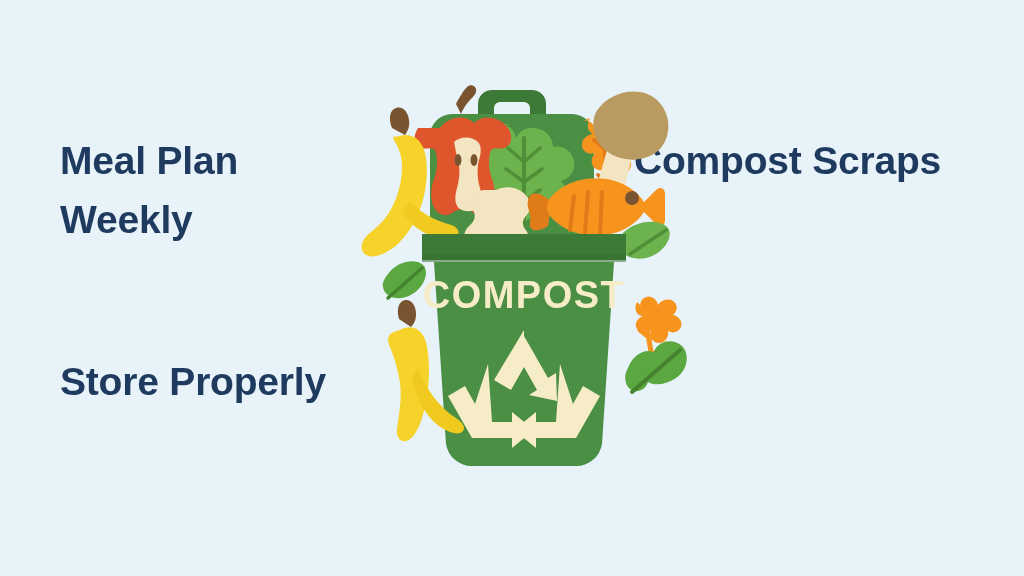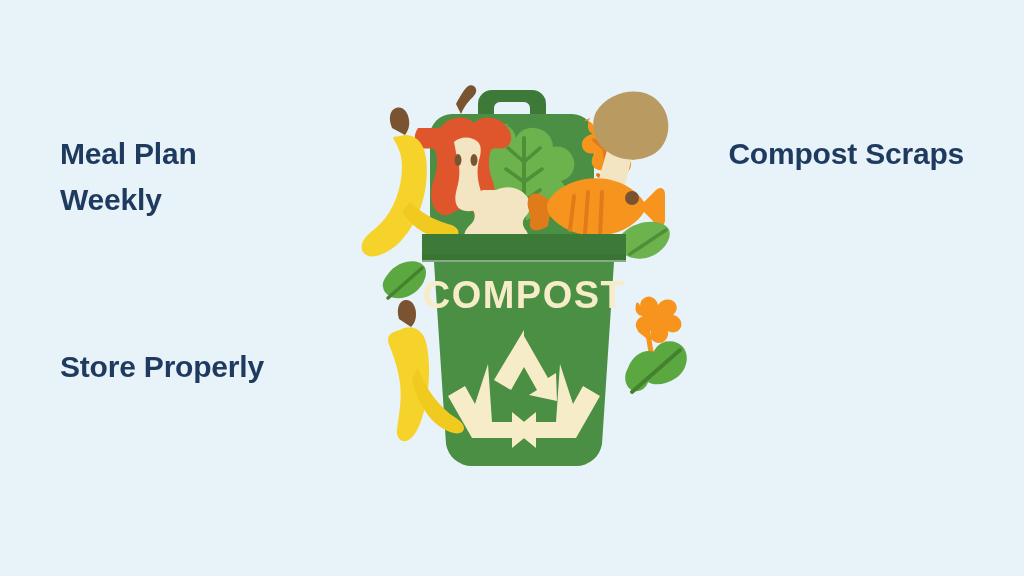--- a/index.html
+++ b/index.html
@@ -18,36 +18,35 @@
   #stage {
     position: relative;
     width: 1024px;
     height: 576px;
     background: #e8f2f9;
   }
 
   .tip {
     position: absolute;
     font-weight: bold;
-    font-size: 30px;
+    font-size: 39px;
     line-height: 1.52;
     color: #1e3a5f;
     letter-spacing: -0.2px;
     white-space: pre-line;
   }
 
   .tip-left {
     text-align: left;
   }
   .tip-right {
-    text-align: right;
   }
 
   #tip-meal-plan   { left: 60px;  top: 131px; width: 300px; }
-  #tip-store       { left: 60px;  top: 344px; width: 300px; }
+  #tip-store       { left: 60px;  top: 352px; width: 300px; }
   #tip-compost     { right: 60px; top: 131px; width: 330px; }
   #tip-bags        { right: 60px; top: 344px; width: 330px; }
 
   #illustration {
     position: absolute;
     left: 344px;
     top: 76px;
     width: 360px;
     height: 400px;
   }

